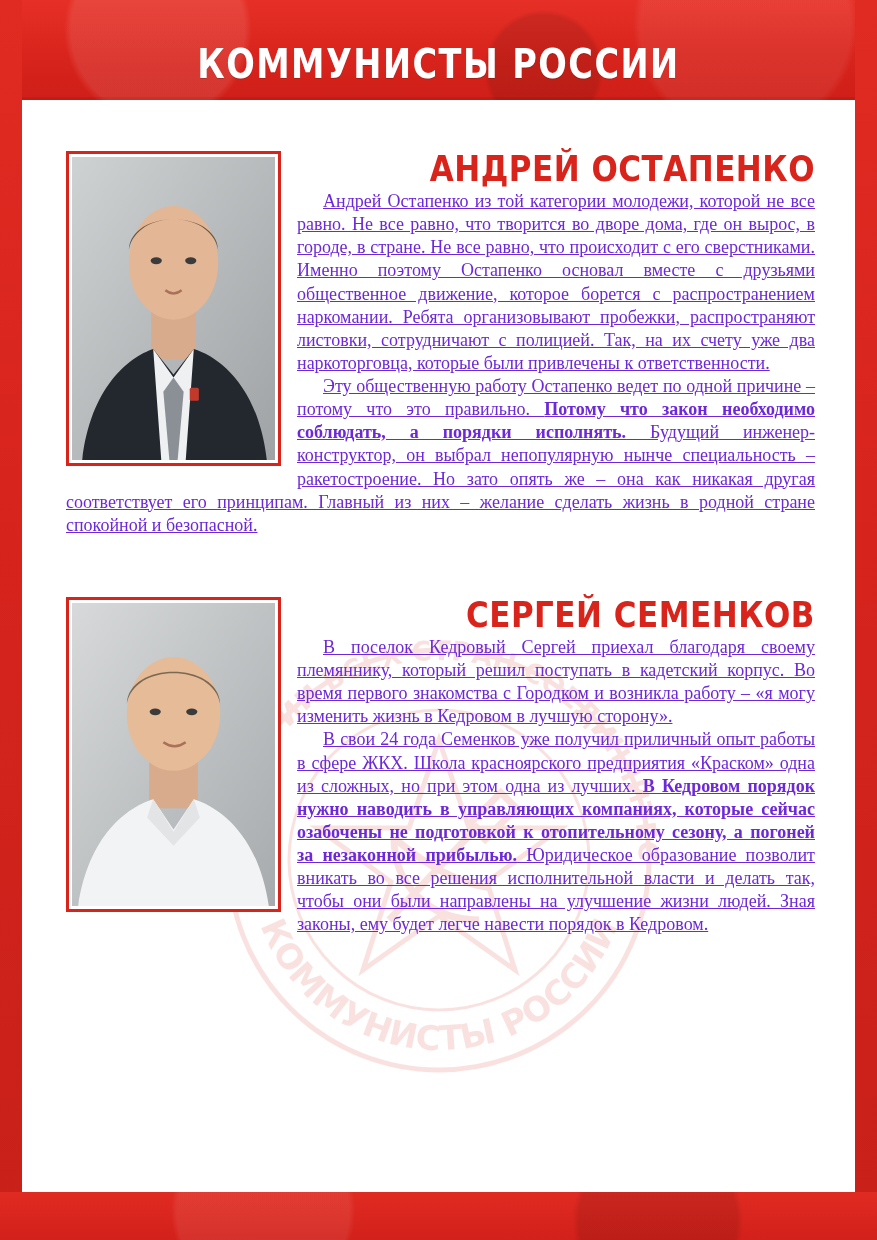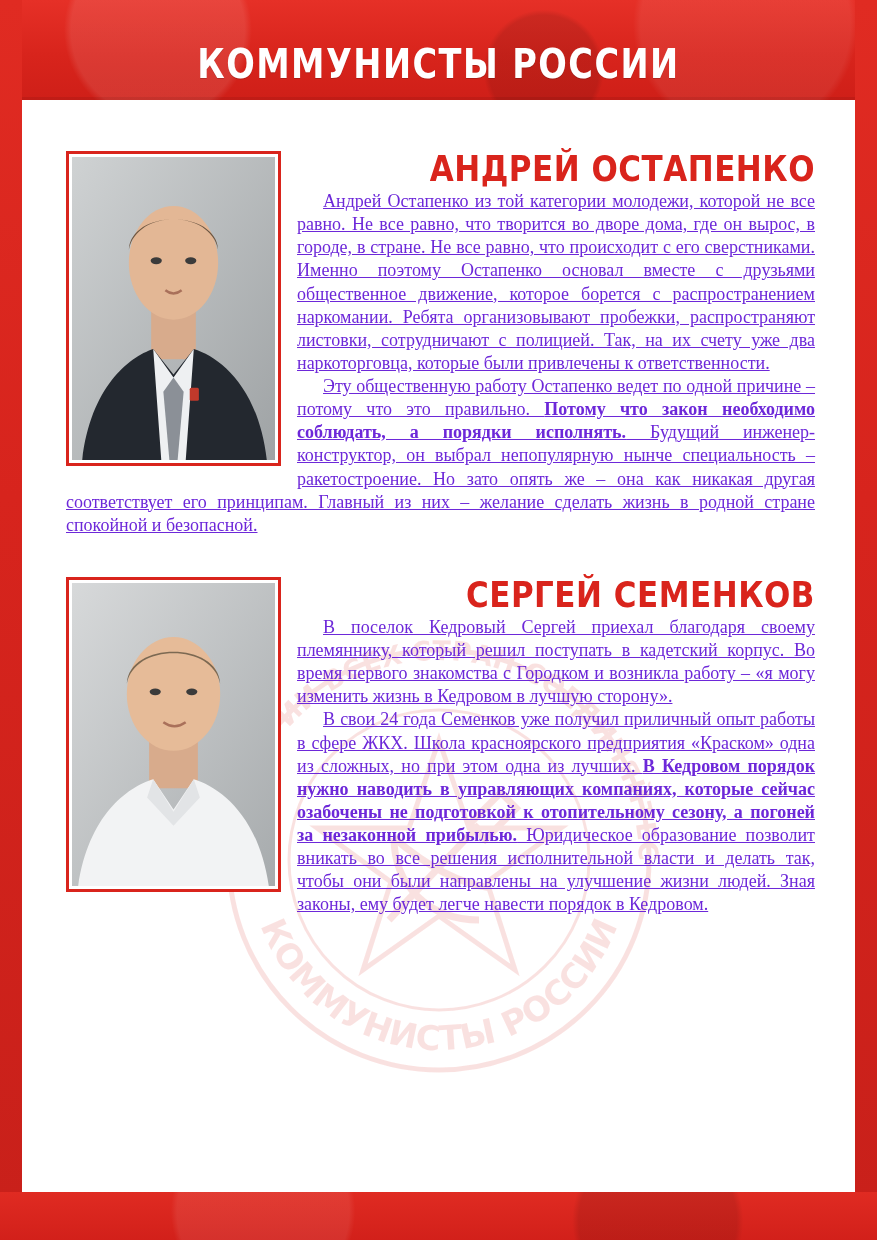--- a/index.html
+++ b/index.html
@@ -142,21 +142,21 @@
   }
   .body-text p {
     margin: 0;
     text-indent: 26px;
   }
   .body-text b {
     font-weight: bold;
   }
 
   .article-1 { margin-top: 51px; }
-  .article-2 { margin-top: 40px; }
+  .article-2 { margin-top: 60px; }
 
   .clearfix::after {
     content: "";
     display: block;
     clear: both;
   }
 </style>
 </head>
 <body>
 

